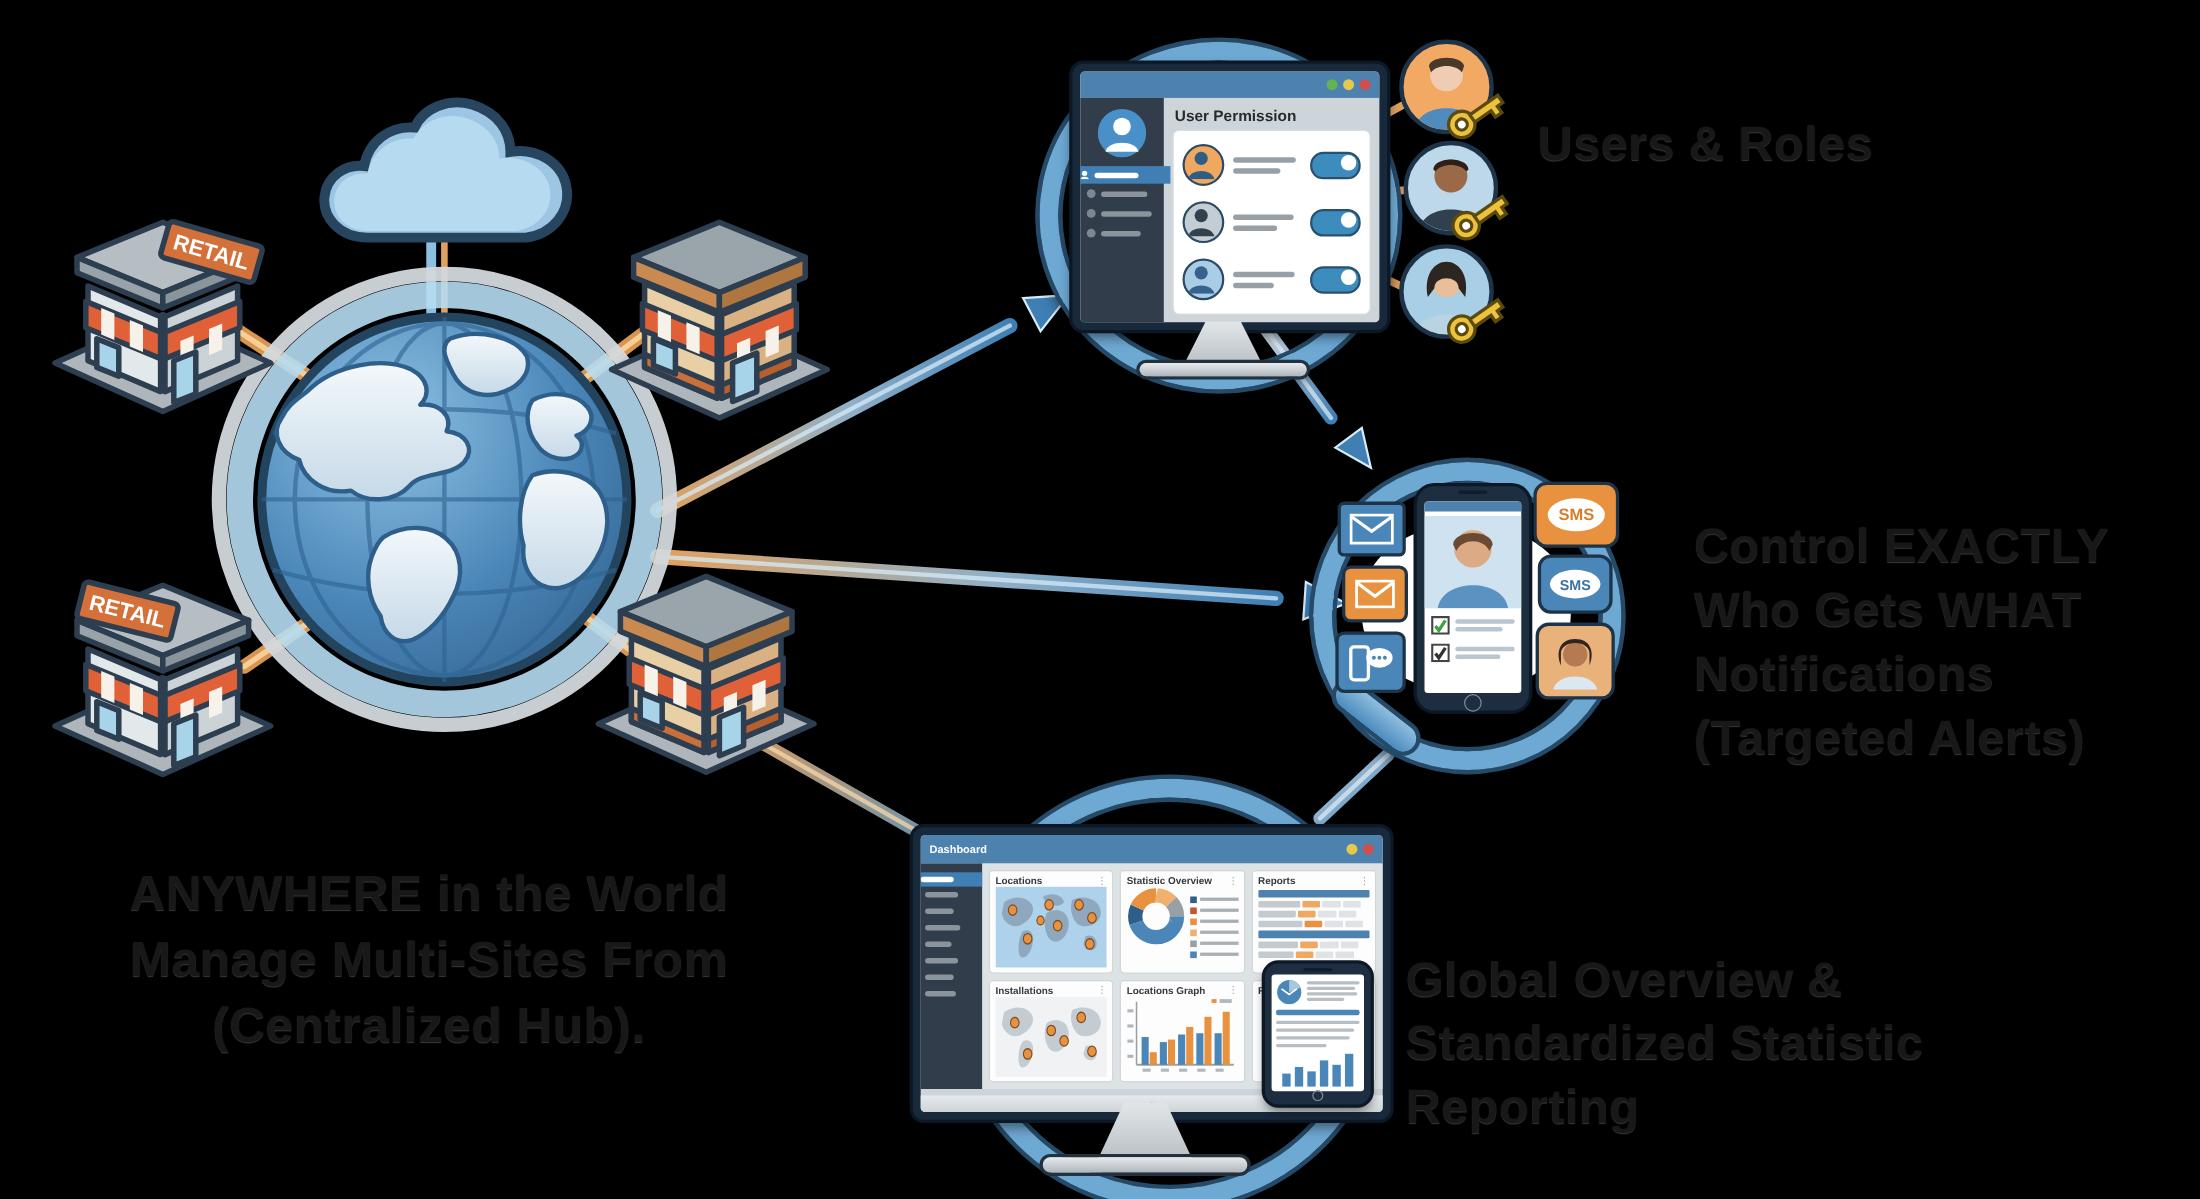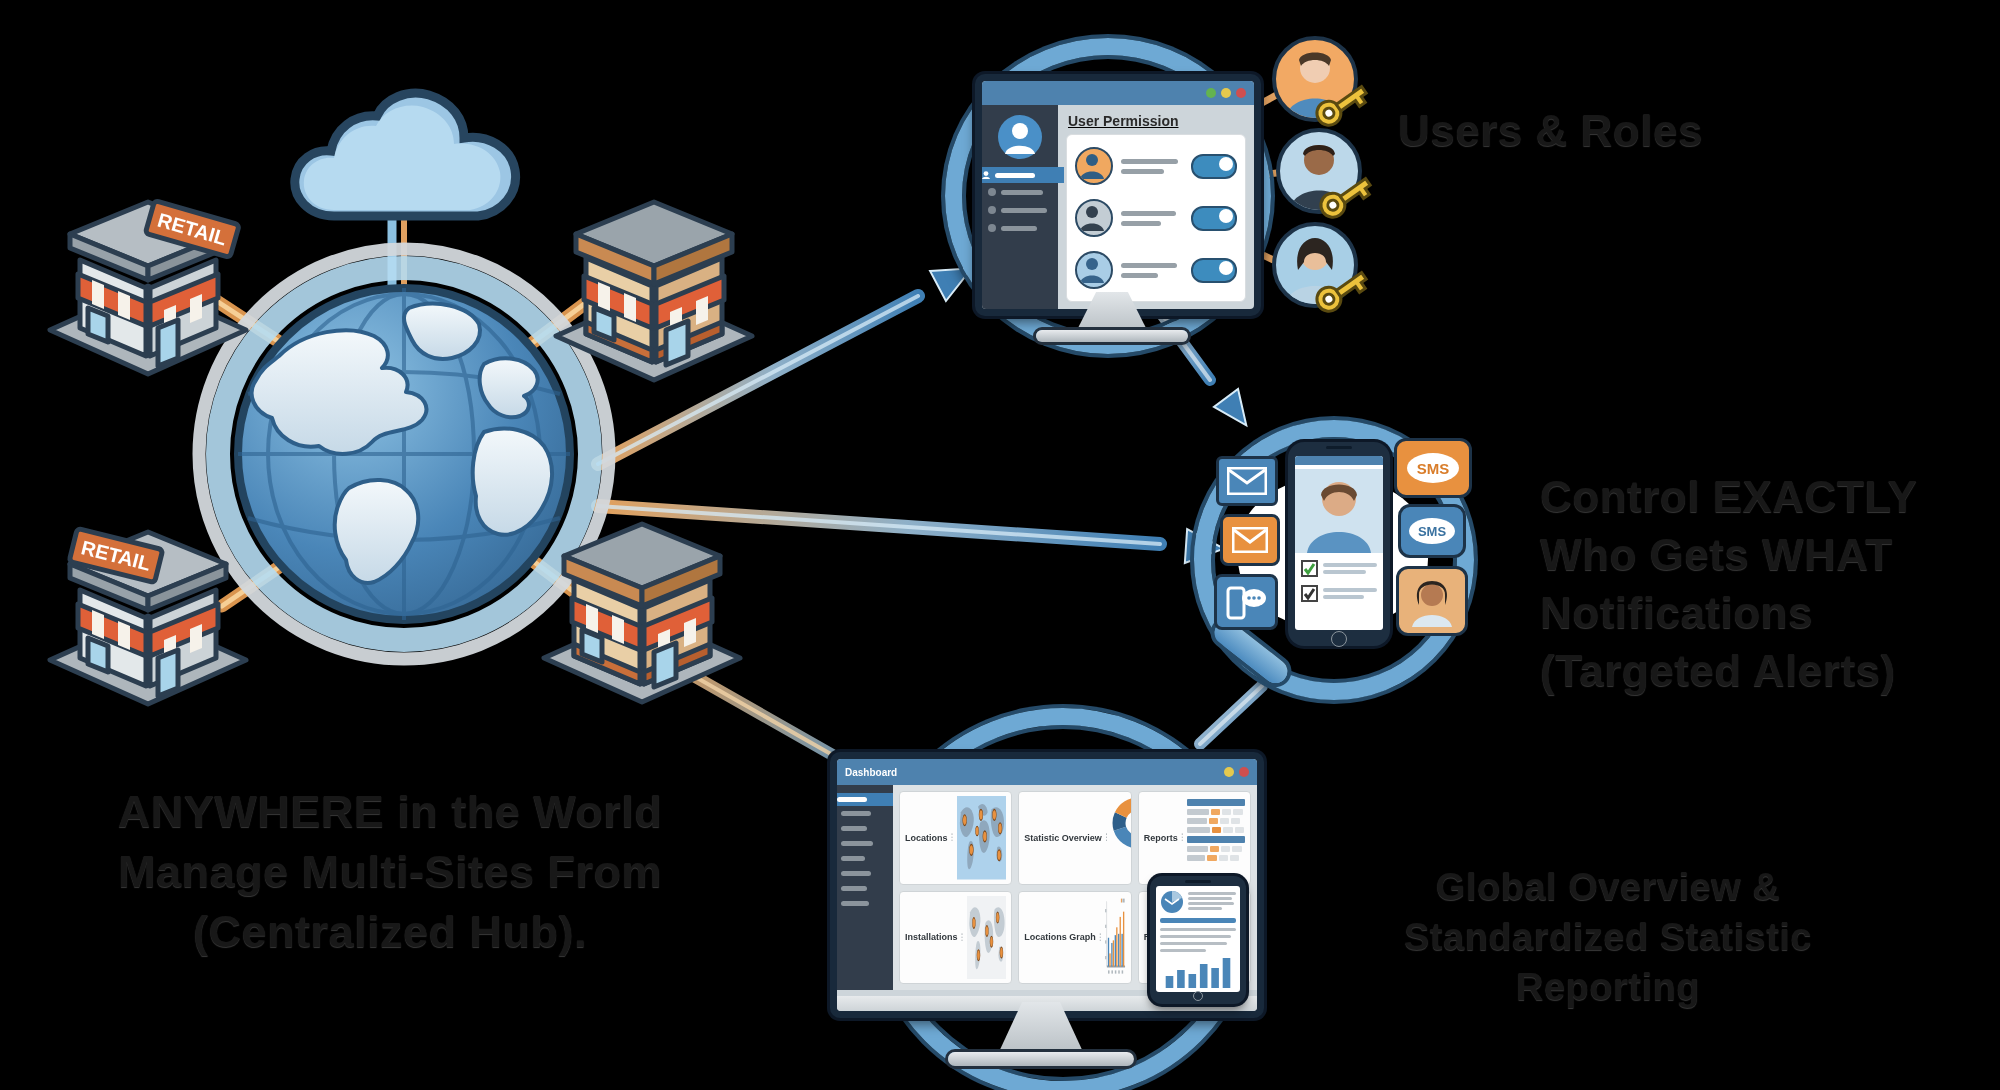--- a/index.html
+++ b/index.html
@@ -8,21 +8,21 @@
   .abs{position:absolute;}
   svg{display:block;}
 
   
   .caption{position:absolute;font-weight:800;color:#181818;z-index:6;
            text-shadow:0 1px 1px rgba(190,190,190,.30), 0 -1px 2px #000, 0 2px 3px #000;
            letter-spacing:.5px;}
   .cap-manage{left:90px;top:782px;width:600px;text-align:center;font-size:45px;line-height:1.33;}
   .cap-granular{left:1398px;top:102px;width:540px;font-size:44px;line-height:1.32;}
   .cap-control{left:1540px;top:468px;width:470px;font-size:44px;line-height:1.32;}
-  .cap-global{left:1278px;top:862px;width:660px;font-size:38px;line-height:1.32;text-align:center;}
+  .cap-global{left:1278px;top:862px;width:660px;font-size:44px;line-height:1.32;}
 
   
   .ring{position:absolute;border-radius:50%;border:17px solid #6ea9d4;
         box-shadow:0 0 0 4px #254a68, inset 0 0 0 4px #254a68, 0 8px 14px rgba(0,0,0,.55);
         background:transparent;}
 
   
   .monitor{position:absolute;background:#18293b;border-radius:10px;padding:7px;
            box-shadow:0 0 0 3px #0d1827, 0 6px 12px rgba(0,0,0,.5);z-index:4;}
   .screen{width:100%;height:100%;background:#cdd5da;border-radius:4px;overflow:hidden;
@@ -69,21 +69,21 @@
 
   
   .nicon{position:absolute;z-index:5;border:3px solid #1d3348;display:flex;align-items:center;
          justify-content:center;}
   .bubble-lbl{position:absolute;font-weight:800;}
 
   
   .dash-content{flex:1;background:#dde2e5;padding:6px;display:grid;
                 grid-template-columns:1fr 1fr 1fr;grid-template-rows:1fr 1fr;gap:6px;min-height:0;}
   .card{background:#fdfdfd;border:1px solid #cfd4d7;border-radius:4px;padding:4px 5px;
-        display:flex;overflow:hidden;}
+        display:flex;flex-direction:column;overflow:hidden;}
   .card-head{display:flex;align-items:center;flex:none;}
   .card-title{font-size:9px;font-weight:700;color:#33393e;}
   .kebab{margin-left:auto;color:#9aa2a8;font-size:9px;line-height:1;}
   .card-body{flex:1;min-height:0;position:relative;}
   .tbl-row{display:flex;gap:2px;margin-top:3px;align-items:center;}
   .tc{height:6px;border-radius:1px;}
   .bezel{height:22px;background:linear-gradient(#e7eaec,#c2c9ce);border-radius:0 0 4px 4px;
          margin:6px -7px -7px;position:relative;}
   .bezel::after{content:"";position:absolute;left:50%;top:50%;width:9px;height:9px;
                 transform:translate(-50%,-50%);border-radius:50%;background:#2b3947;}
@@ -321,21 +321,21 @@
   </div>
   <div class="caption cap-global">
     <div>Global Overview &amp;</div>
     <div>Standardized Statistic</div>
     <div>Reporting</div>
   </div>
 
   <div class="abs" style="left:930px;top:30px;width:480px;height:340px;z-index:2;">
     <div class="ring" style="left:15px;top:8px;width:292px;height:282px;"></div>
 
-    <div class="monitor" style="left:45px;top:44px;width:272px;height:228px;text-decoration:underline;">
+    <div class="monitor" style="left:45px;top:28px;width:272px;height:228px;">
       <div class="screen">
         <div class="titlebar">
           <div class="dots">
             <span class="dot g"></span>
             <span class="dot y"></span>
             <span class="dot r"></span>
           </div>
         </div>
         <div class="scr-body">
           <div class="sidebar" style="width:76px;">

